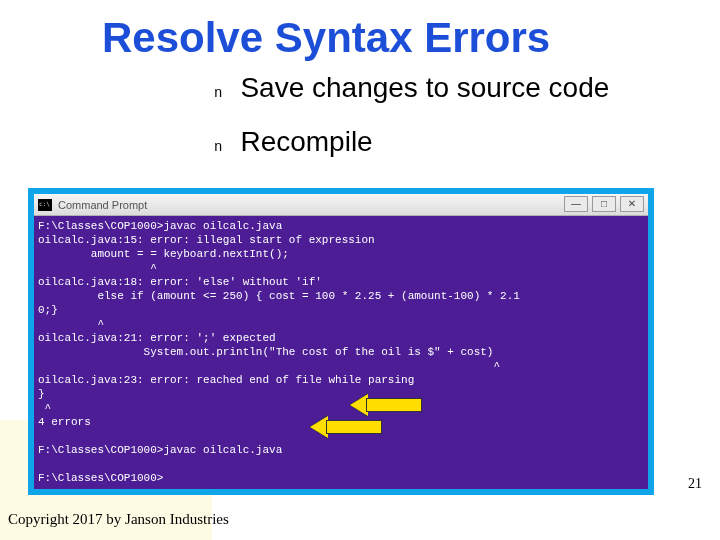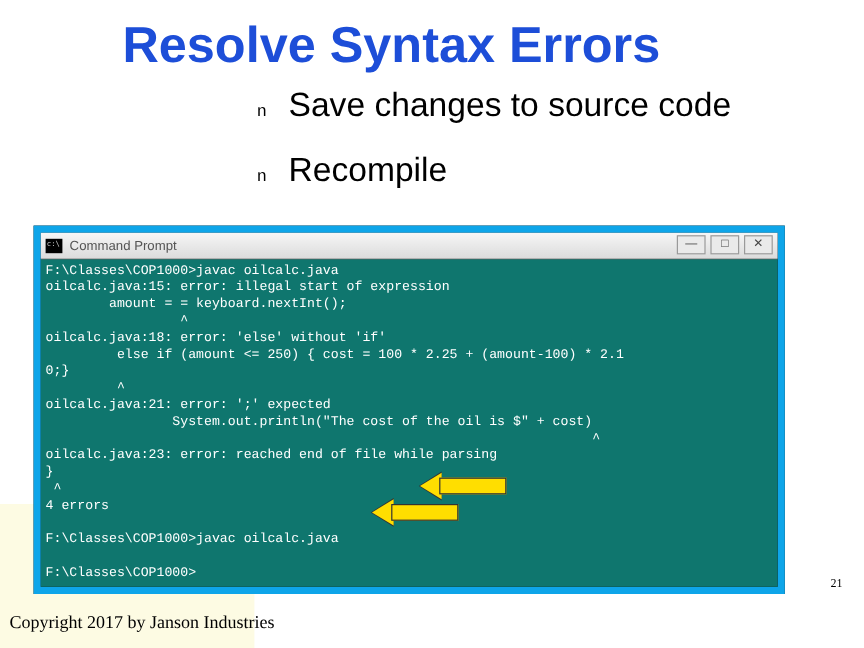--- a/index.html
+++ b/index.html
@@ -91,21 +91,21 @@
       width: 24px;
       height: 16px;
       border: 1px solid #9a9a9a;
       background: #eaeaea;
       font-size: 10px;
       text-align: center;
       line-height: 13px;
       color: #444;
     }
     .term-body {
-      background: #0f766e;
+      background: #4c1d95;
       color: #fff;
       font-family: "Courier New", monospace;
       font-size: 11px;
       line-height: 14px;
       padding: 3px 4px 4px 4px;
       white-space: pre;
     }
     .arrow {
       position: absolute;
       width: 72px;
@@ -147,21 +147,21 @@
       left: 8px;
       bottom: 12px;
       font-size: 15px;
       font-family: "Times New Roman", serif;
       color: #000;
     }
     .slide-num {
       position: absolute;
       right: 18px;
       bottom: 48px;
-      font-size: 10px;
+      font-size: 14px;
       font-family: "Times New Roman", serif;
       color: #000;
     }
   </style>
 </head>
 <body>
 
 <div class="bg-box"></div>
 
 <h1 class="slide-title">Resolve Syntax Errors</h1>

